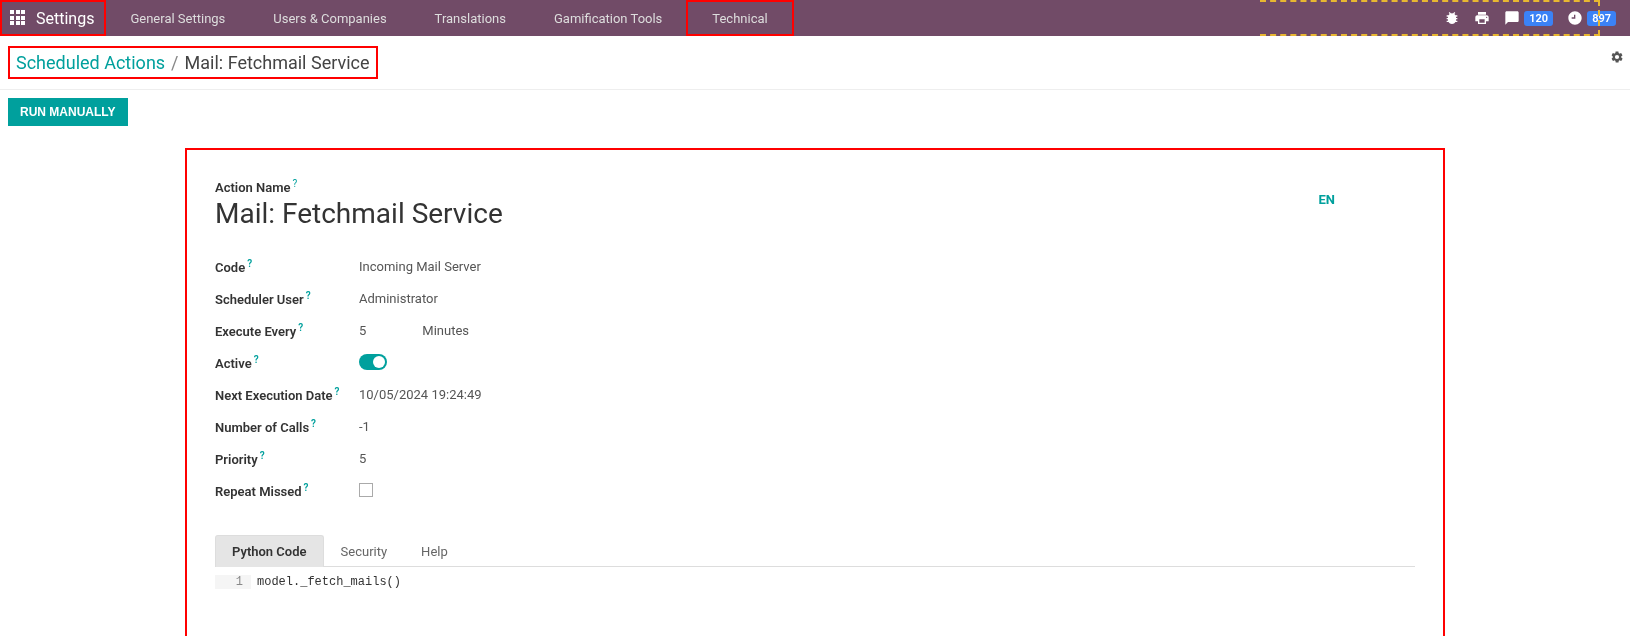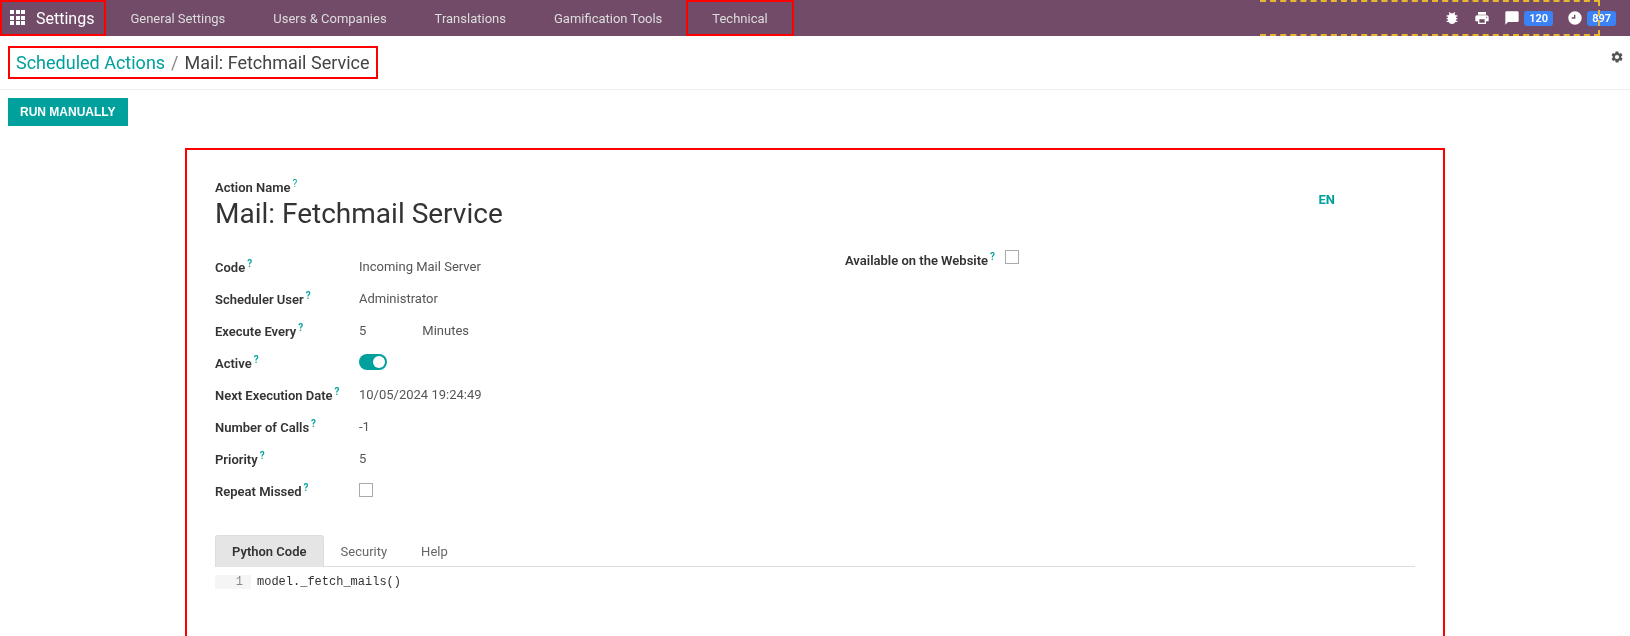--- a/index.html
+++ b/index.html
@@ -185,26 +185,20 @@
           <div class="field-value">5</div>
         </div>
         <div class="field-row">
           <div class="field-label"><span>Repeat Missed</span><span class="help-q">?</span></div>
           <div class="field-value">
             <div class="checkbox"></div>
           </div>
         </div>
       </div>
 
-      <div class="col">
-        <div class="col2-row">
-          <div class="col2-label"><span>Available on the Website</span><span class="help-q">?</span></div>
-          <div class="checkbox"></div>
-        </div>
-      </div>
     </div>
 
     <div class="tabs">
       <div class="tab active">Python Code</div>
       <div class="tab">Security</div>
       <div class="tab">Help</div>
     </div>
 
     <div class="code-area">
       <div class="line-no">1</div>

